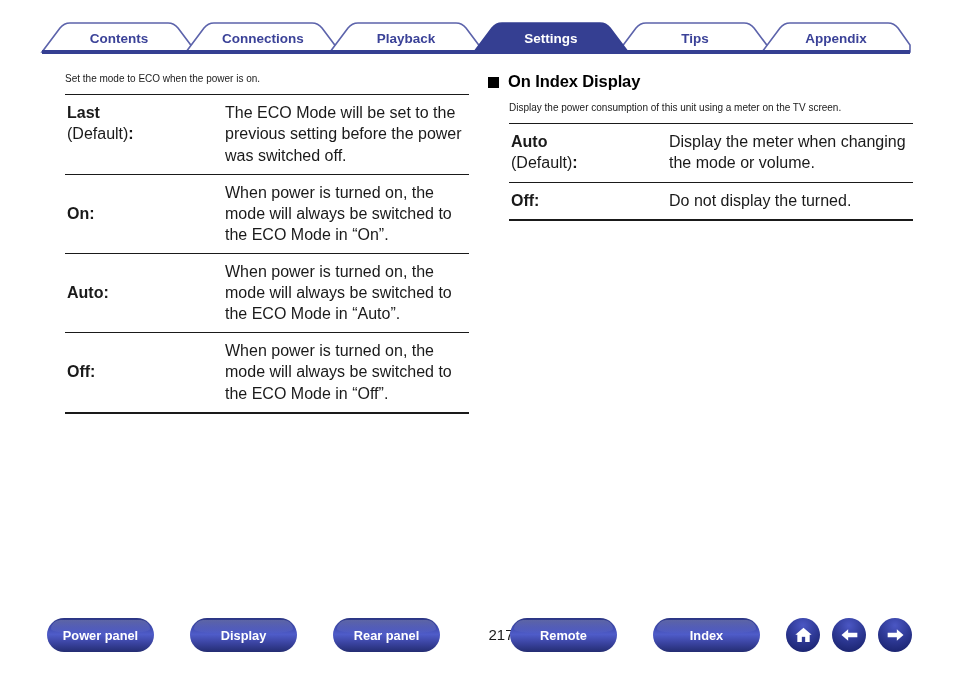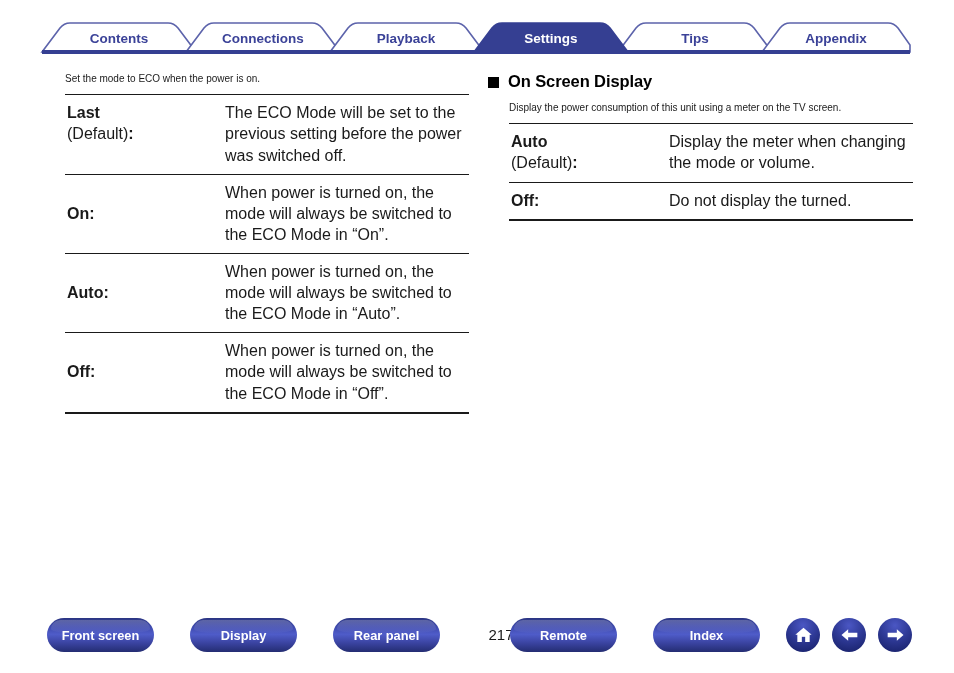--- a/index.html
+++ b/index.html
@@ -275,21 +275,21 @@
             <td colspan="2"></td>
           </tr>
         </tbody>
       </table>
     </div>
   </div>
 
   <div class="column" id="col-right">
     <div class="section-heading">
       <span class="heading-bullet"></span>
-      <span class="heading-text">On Screen Display</span>
+      <span class="heading-text">On Index Display</span>
     </div>
     <div class="section-body">
       <p class="intro-text">Display the power consumption of this unit using a meter on the TV screen.</p>
 
       <table class="spec">
         <tbody>
           <tr>
             <td class="term">
               <span class="term-name">Auto</span>
               <span class="term-sub"><span>(Default)</span><b class="term-colon">:</b></span>
@@ -308,21 +308,21 @@
         </tbody>
       </table>
     </div>
   </div>
 
 </div>
 
 <div id="bottom-nav">
 
   <button class="pill-btn" id="btn-front-panel">
-    <span>Front screen</span>
+    <span>Power panel</span>
   </button>
 
   <button class="pill-btn" id="btn-display">
     <span>Display</span>
   </button>
 
   <button class="pill-btn" id="btn-rear-panel">
     <span>Rear panel</span>
   </button>
 

